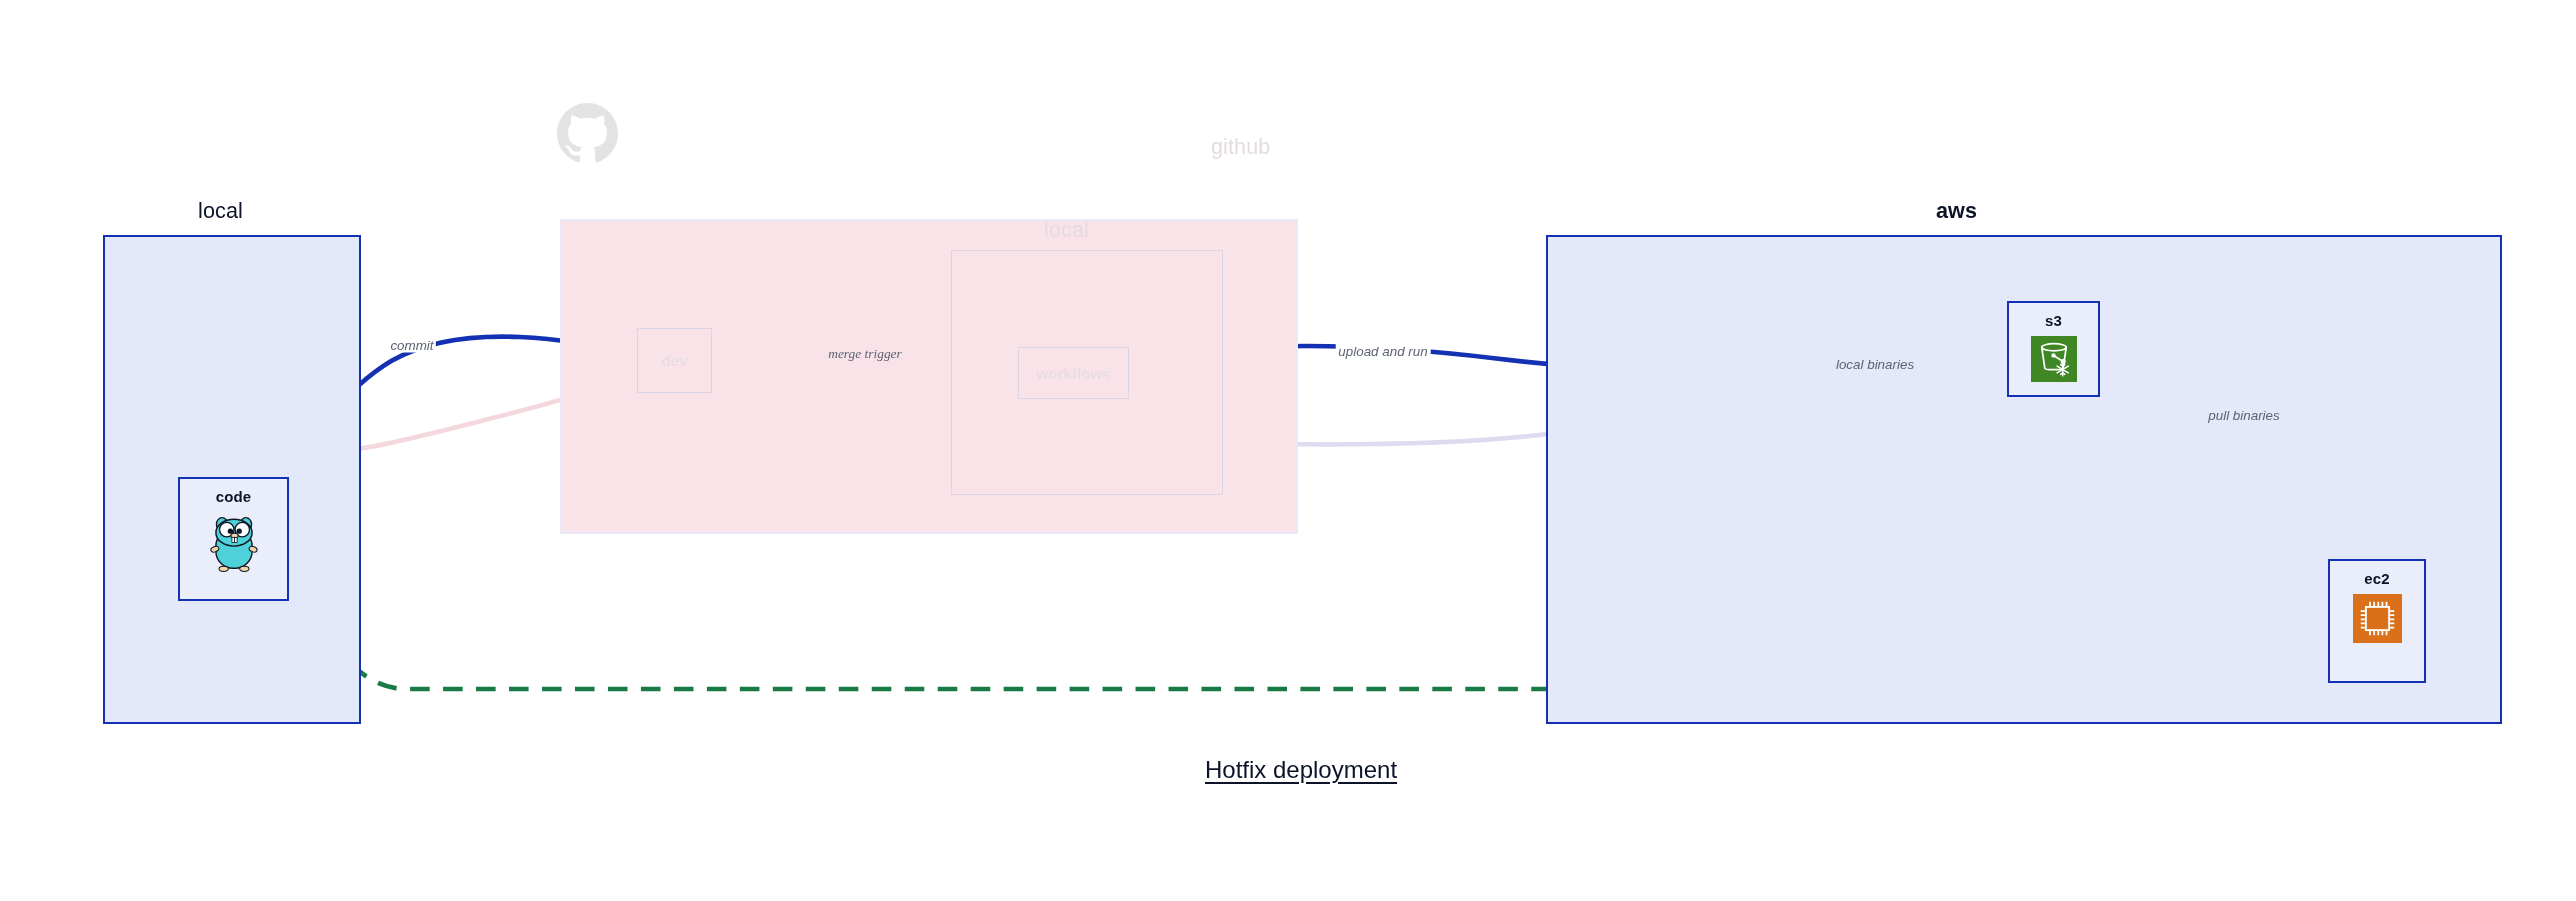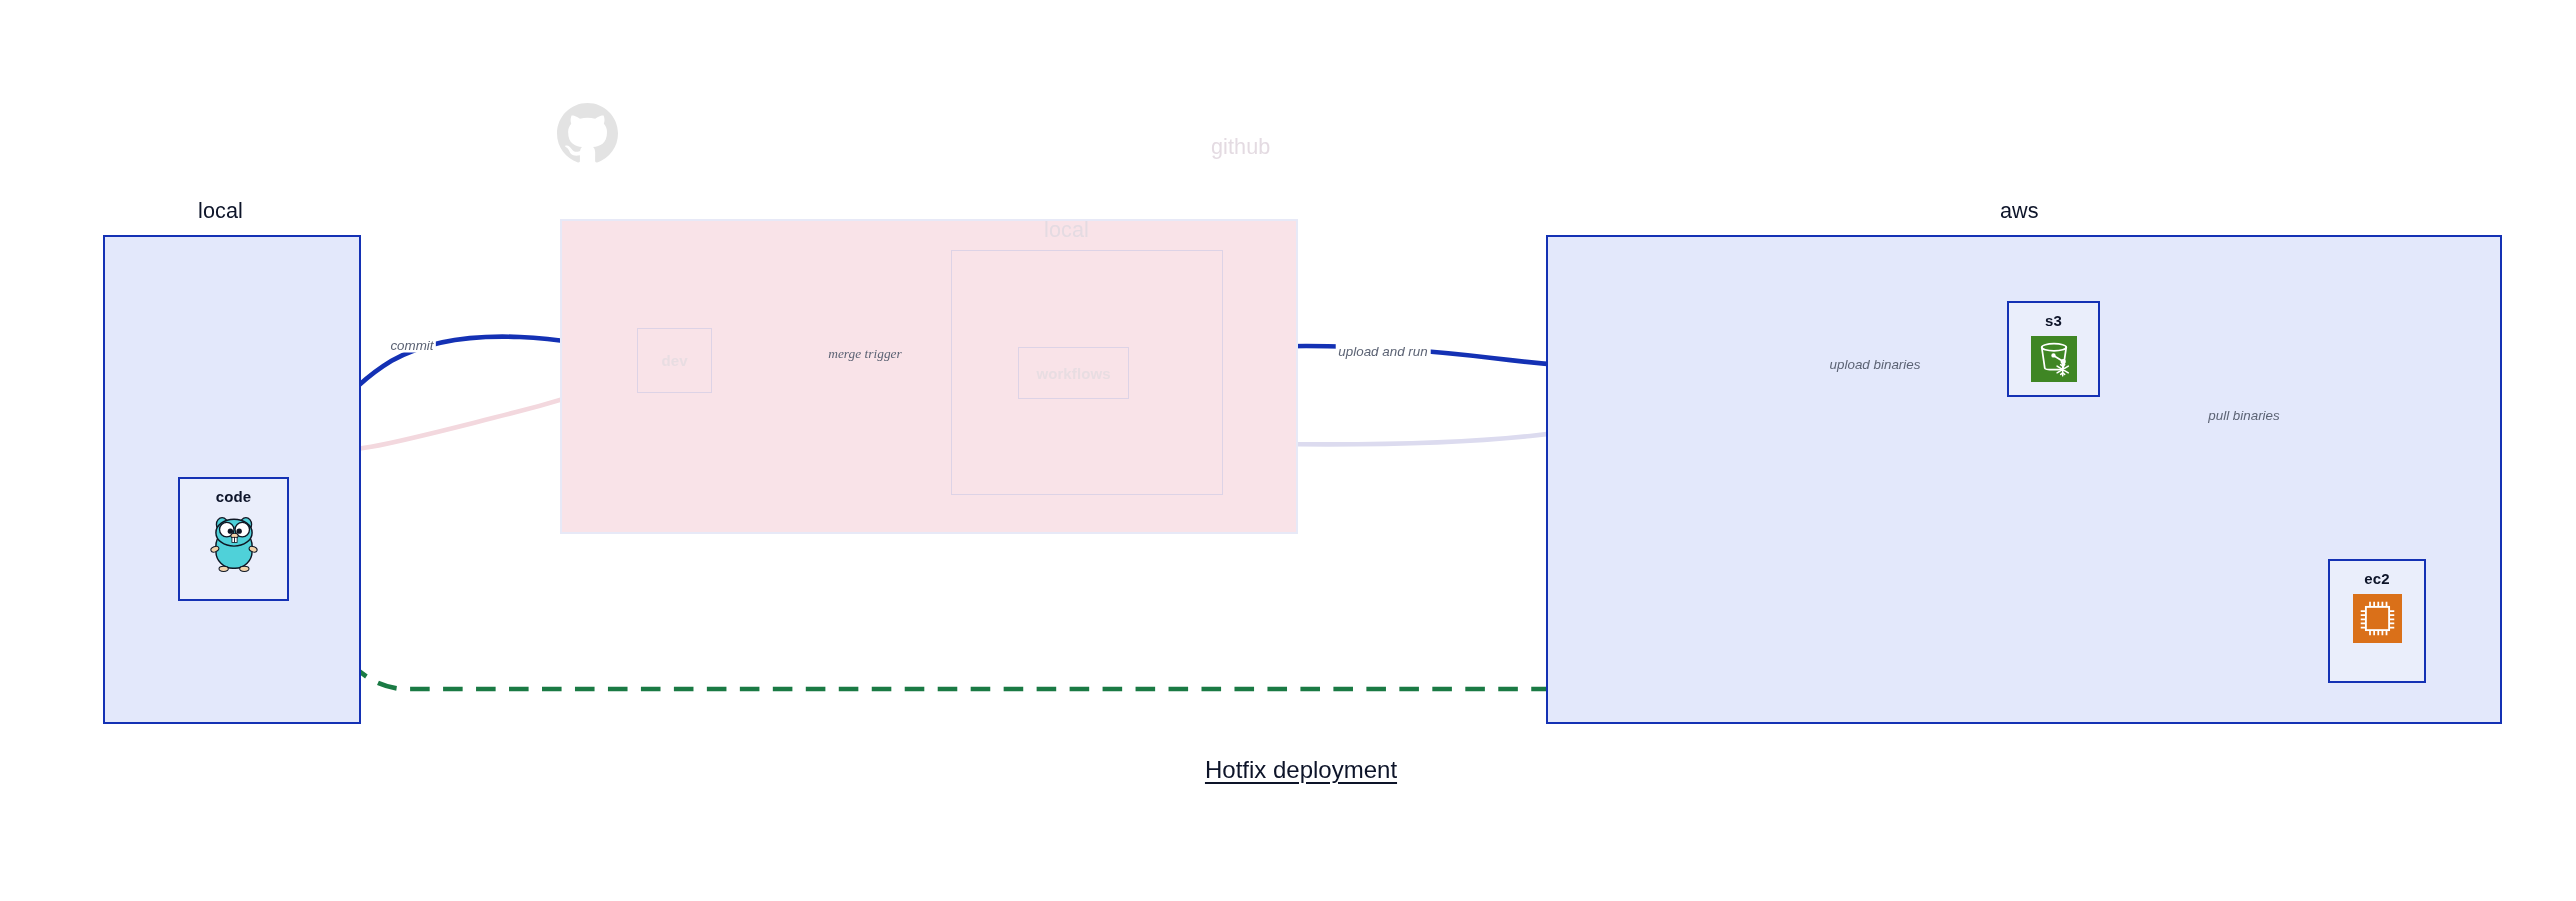--- a/index.html
+++ b/index.html
@@ -218,21 +218,21 @@
         <circle cx="66" cy="37" r="5.2" fill="#0f1724"></circle>
 
         <ellipse cx="57" cy="46" rx="7" ry="5" fill="#f2d2a9" stroke="#0f1724" stroke-width="2"></ellipse>
         <rect x="52" y="49" width="5" height="10" fill="#ffffff" stroke="#0f1724" stroke-width="1.6"></rect>
         <rect x="57" y="49" width="5" height="10" fill="#ffffff" stroke="#0f1724" stroke-width="1.6"></rect>
       </svg>
     </div>
   </div>
 
   <div class="group group-aws" style="left:1546px; top:235px; width:956px; height:489px;"></div>
-  <div class="group-title" style="left:2000px; top:198px;">aws</div>
+  <div class="group-title" style="left:1936px; top:198px;font-weight:bold;">aws</div>
 
 
   <div class="node" style="left:2007px; top:301px; width:93px; height:96px;">
     <div class="node-label">s3</div>
     <div class="node-icon">
       <svg width="46" height="46" viewBox="0 0 90 90">
         <rect x="0" y="0" width="90" height="90" fill="#3f8624"></rect>
         <g fill="none" stroke="#ffffff" stroke-width="3.4" stroke-linejoin="round" stroke-linecap="round">
 
           <ellipse cx="45" cy="22" rx="24" ry="7"></ellipse>
@@ -268,20 +268,20 @@
       </svg>
     </div>
   </div>
 
   <div class="edge-label on-white" style="left:412px; top:345px;">commit</div>
 
   <div class="edge-label on-pink" style="left:865px; top:354px;font-family:Liberation Serif, serif;">merge trigger</div>
 
   <div class="edge-label on-white" style="left:1383px; top:351px;">upload and run</div>
 
-  <div class="edge-label on-blue" style="left:1875px; top:364px;">upload binaries</div>
+  <div class="edge-label on-blue" style="left:1875px; top:364px;">local binaries</div>
 
   <div class="edge-label on-blue" style="left:2244px; top:415px;">pull binaries</div>
 
   <div class="caption" style="left:1301px; top:756px;">Hotfix deployment</div>
 
 </div>
 
 
 </body></html>

